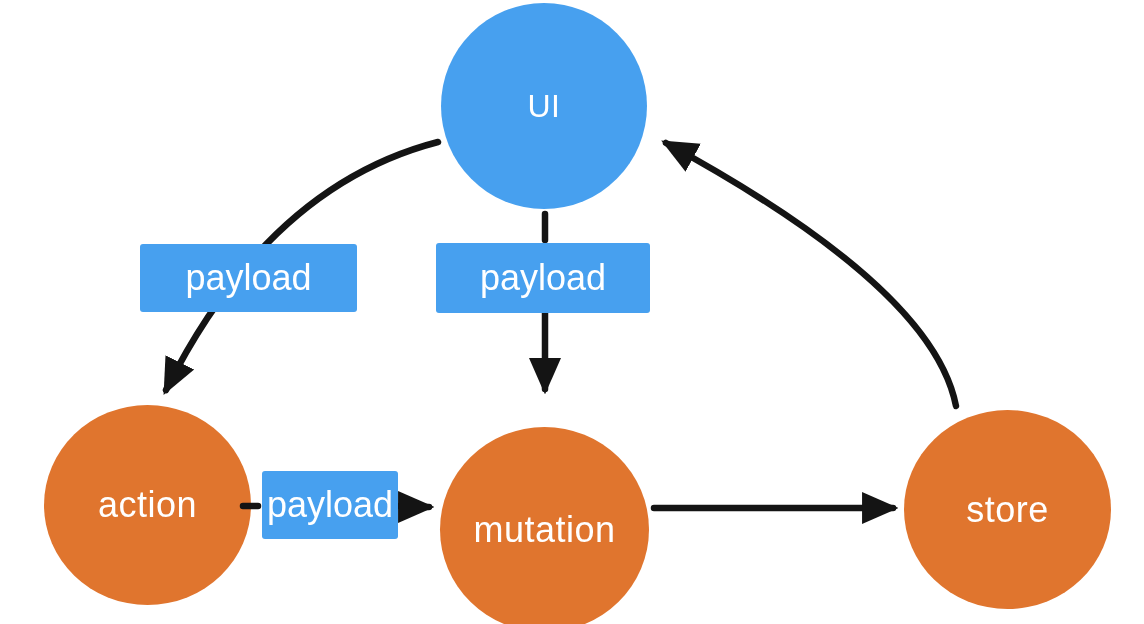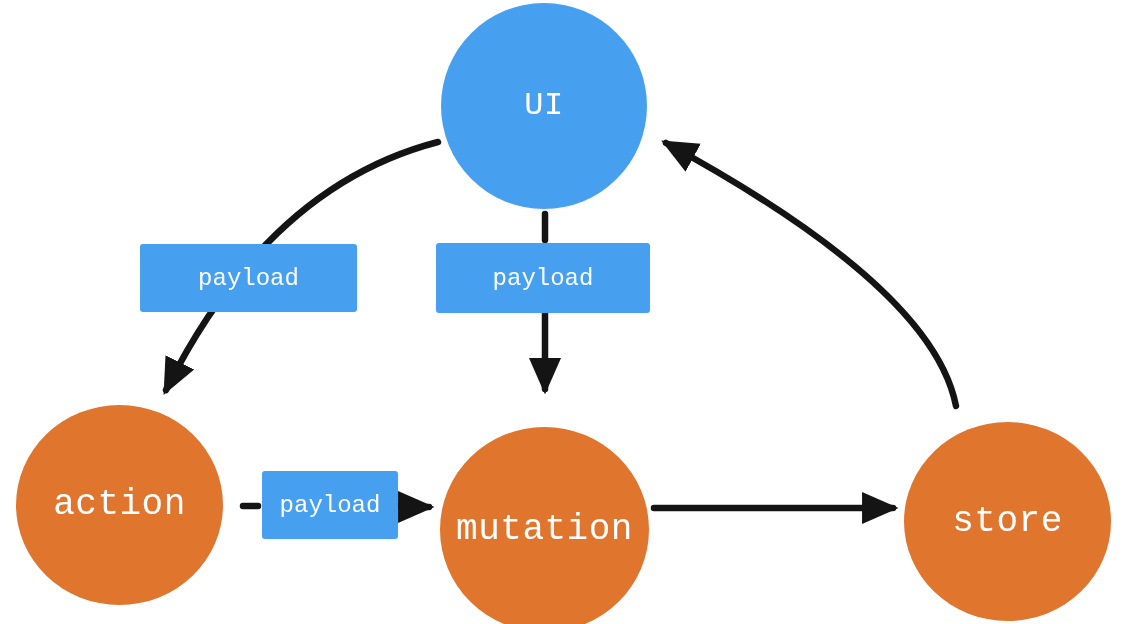--- a/index.html
+++ b/index.html
@@ -7,58 +7,58 @@
     padding: 0;
     background: #ffffff;
   }
   .stage {
     position: relative;
     width: 1144px;
     height: 624px;
     background: #ffffff;
     border-radius: 22px;
     overflow: hidden;
-    font-family: Liberation Mono, monospace;
+    font-family: Liberation Sans, sans-serif;
   }
   .node {
     position: absolute;
     border-radius: 50%;
     display: flex;
     align-items: center;
     justify-content: center;
     color: #ffffff;
     z-index: 1;
   }
   .node-blue   { background: #47a0ef; }
   .node-orange { background: #e0752e; }
   .node-label  { font-size: 36px; line-height: 1; letter-spacing: 0.5px; }
 
   .node-ui       { left: 441px; top: 3px;   width: 206px; height: 206px; }
   .node-ui .node-label { font-size: 32px; }
-  .node-action   { left: 16px;  top: 405px; width: 207px; height: 200px; }
+  .node-action   { left: 44px;  top: 405px; width: 207px; height: 200px; }
   .node-mutation { left: 440px; top: 427px; width: 209px; height: 205px; }
-  .node-store    { left: 904px; top: 422px; width: 207px; height: 199px; }
+  .node-store    { left: 904px; top: 410px; width: 207px; height: 199px; }
 
   .edges-layer {
     position: absolute;
     left: 0; top: 0;
     width: 1144px;
     height: 624px;
     z-index: 2;
     pointer-events: none;
   }
 
   .edge-label {
     position: absolute;
     background: #47a0ef;
     color: #ffffff;
     display: flex;
     align-items: center;
     justify-content: center;
-    font-size: 24px;
+    font-size: 36px;
     border-radius: 3px;
     z-index: 3;
   }
   .edge-label-1 { left: 140px; top: 244px; width: 217px; height: 68px; }
   .edge-label-2 { left: 436px; top: 243px; width: 214px; height: 70px; }
   .edge-label-3 { left: 262px; top: 471px; width: 136px; height: 68px; }
 </style>
 </head>
 <body>
 

